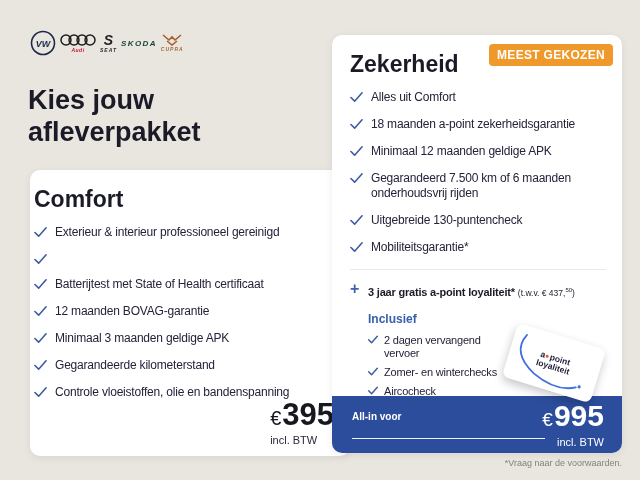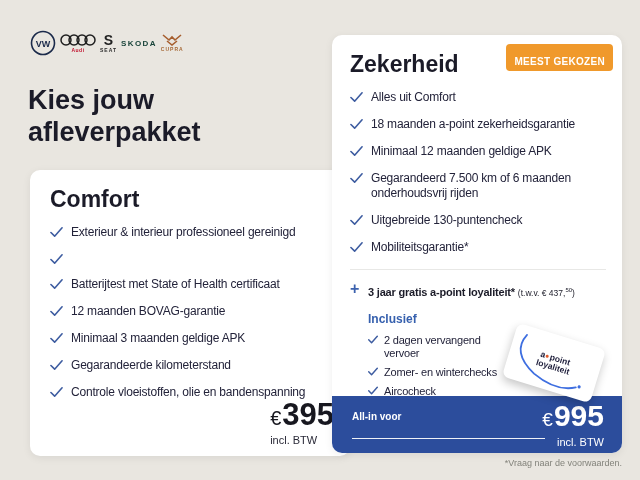--- a/index.html
+++ b/index.html
@@ -8,21 +8,21 @@
     position:relative;
     background:#E9E6E0;
     font-family:"Liberation Sans", sans-serif;
     color:#1C1C2A;
     overflow:hidden;
   }
 
   
   .brand-row {
     position:absolute; left:30px; top:28px;
-    display:flex; align-items:center; gap:4px; height:30px;
+    display:flex; align-items:center; gap:4px; height:30px;font-style:italic;
   }
   .brand { display:flex; flex-direction:column; align-items:center; gap:1px; }
   .brand-sub { font-size:5px; font-weight:700; letter-spacing:1px; line-height:5px; }
   .audi-sub { color:#C1132E; letter-spacing:0.5px; }
   .seat-sub, .cupra-sub { color:#2B2B2B; }
   .cupra-sub { color:#A66A38; }
   .seat-glyph { font-size:14px; font-weight:700; line-height:13px; color:#222; }
   .skoda-word { font-size:8px; font-weight:700; letter-spacing:1.4px; color:#19443A; }
 
   
@@ -40,35 +40,35 @@
 
   .checklist { list-style:none; }
   .checklist li {
     display:flex; gap:8px; align-items:flex-start;
     font-size:12px; line-height:15px; letter-spacing:-0.2px;
     color:#23233A; margin-bottom:8px;margin-top:12px;
   }
   .checklist svg { flex:0 0 auto; margin-top:1px; }
 
   
-  .comfort { left:30px; top:170px; width:320px; height:286px; padding:16px 16px 0 20px; }
+  .comfort { left:30px; top:170px; width:320px; height:286px; padding:16px 16px 0 4px; }
   .comfort .card-title { margin-bottom:12px; }
   .price-block { position:absolute; right:16px; bottom:10px; }
   .price { font-size:31px; font-weight:700; color:#17171F; line-height:30px; white-space:nowrap; }
   .price .cur { font-size:20px; font-weight:400; margin-right:1px; }
   .vat { font-size:11px; color:#2A2A38; margin-top:1px; }
 
   
   .zekerheid { left:332px; top:35px; width:290px; height:418px; padding:16px 16px 0 18px; }
   .zekerheid .card-title { margin-bottom:12px; }
   .badge {
     position:absolute; top:9px; right:9px;
     background:#F0992B; color:#fff;
-    font-size:10px; font-weight:700; letter-spacing:0.3px;
-    padding:12px 8px 4px; border-radius:4px; white-space:nowrap;
+    font-size:12px; font-weight:700; letter-spacing:0.3px;
+    padding:4px 8px 4px; border-radius:4px; white-space:nowrap;
   }
   .divider { border:none; border-top:1px solid #E8E8E6; margin:14px 0 12px; }
 
   .extra-row { display:flex; gap:6px; align-items:flex-start; white-space:nowrap; }
   .plus-icon { color:#3C62AE; font-size:16px; font-weight:600; line-height:14px; width:12px; text-align:left; }
   .extra-label { font-size:11px; font-weight:700; letter-spacing:-0.2px; color:#1B1B28; }
   .extra-value { font-size:8.5px; color:#1B1B28; margin-left:3px; }
   .extra-value sup { font-size:6px; }
 
   .inclusief { margin:12px 0 8px 18px; font-size:12px; font-weight:700; color:#3660AE; }

